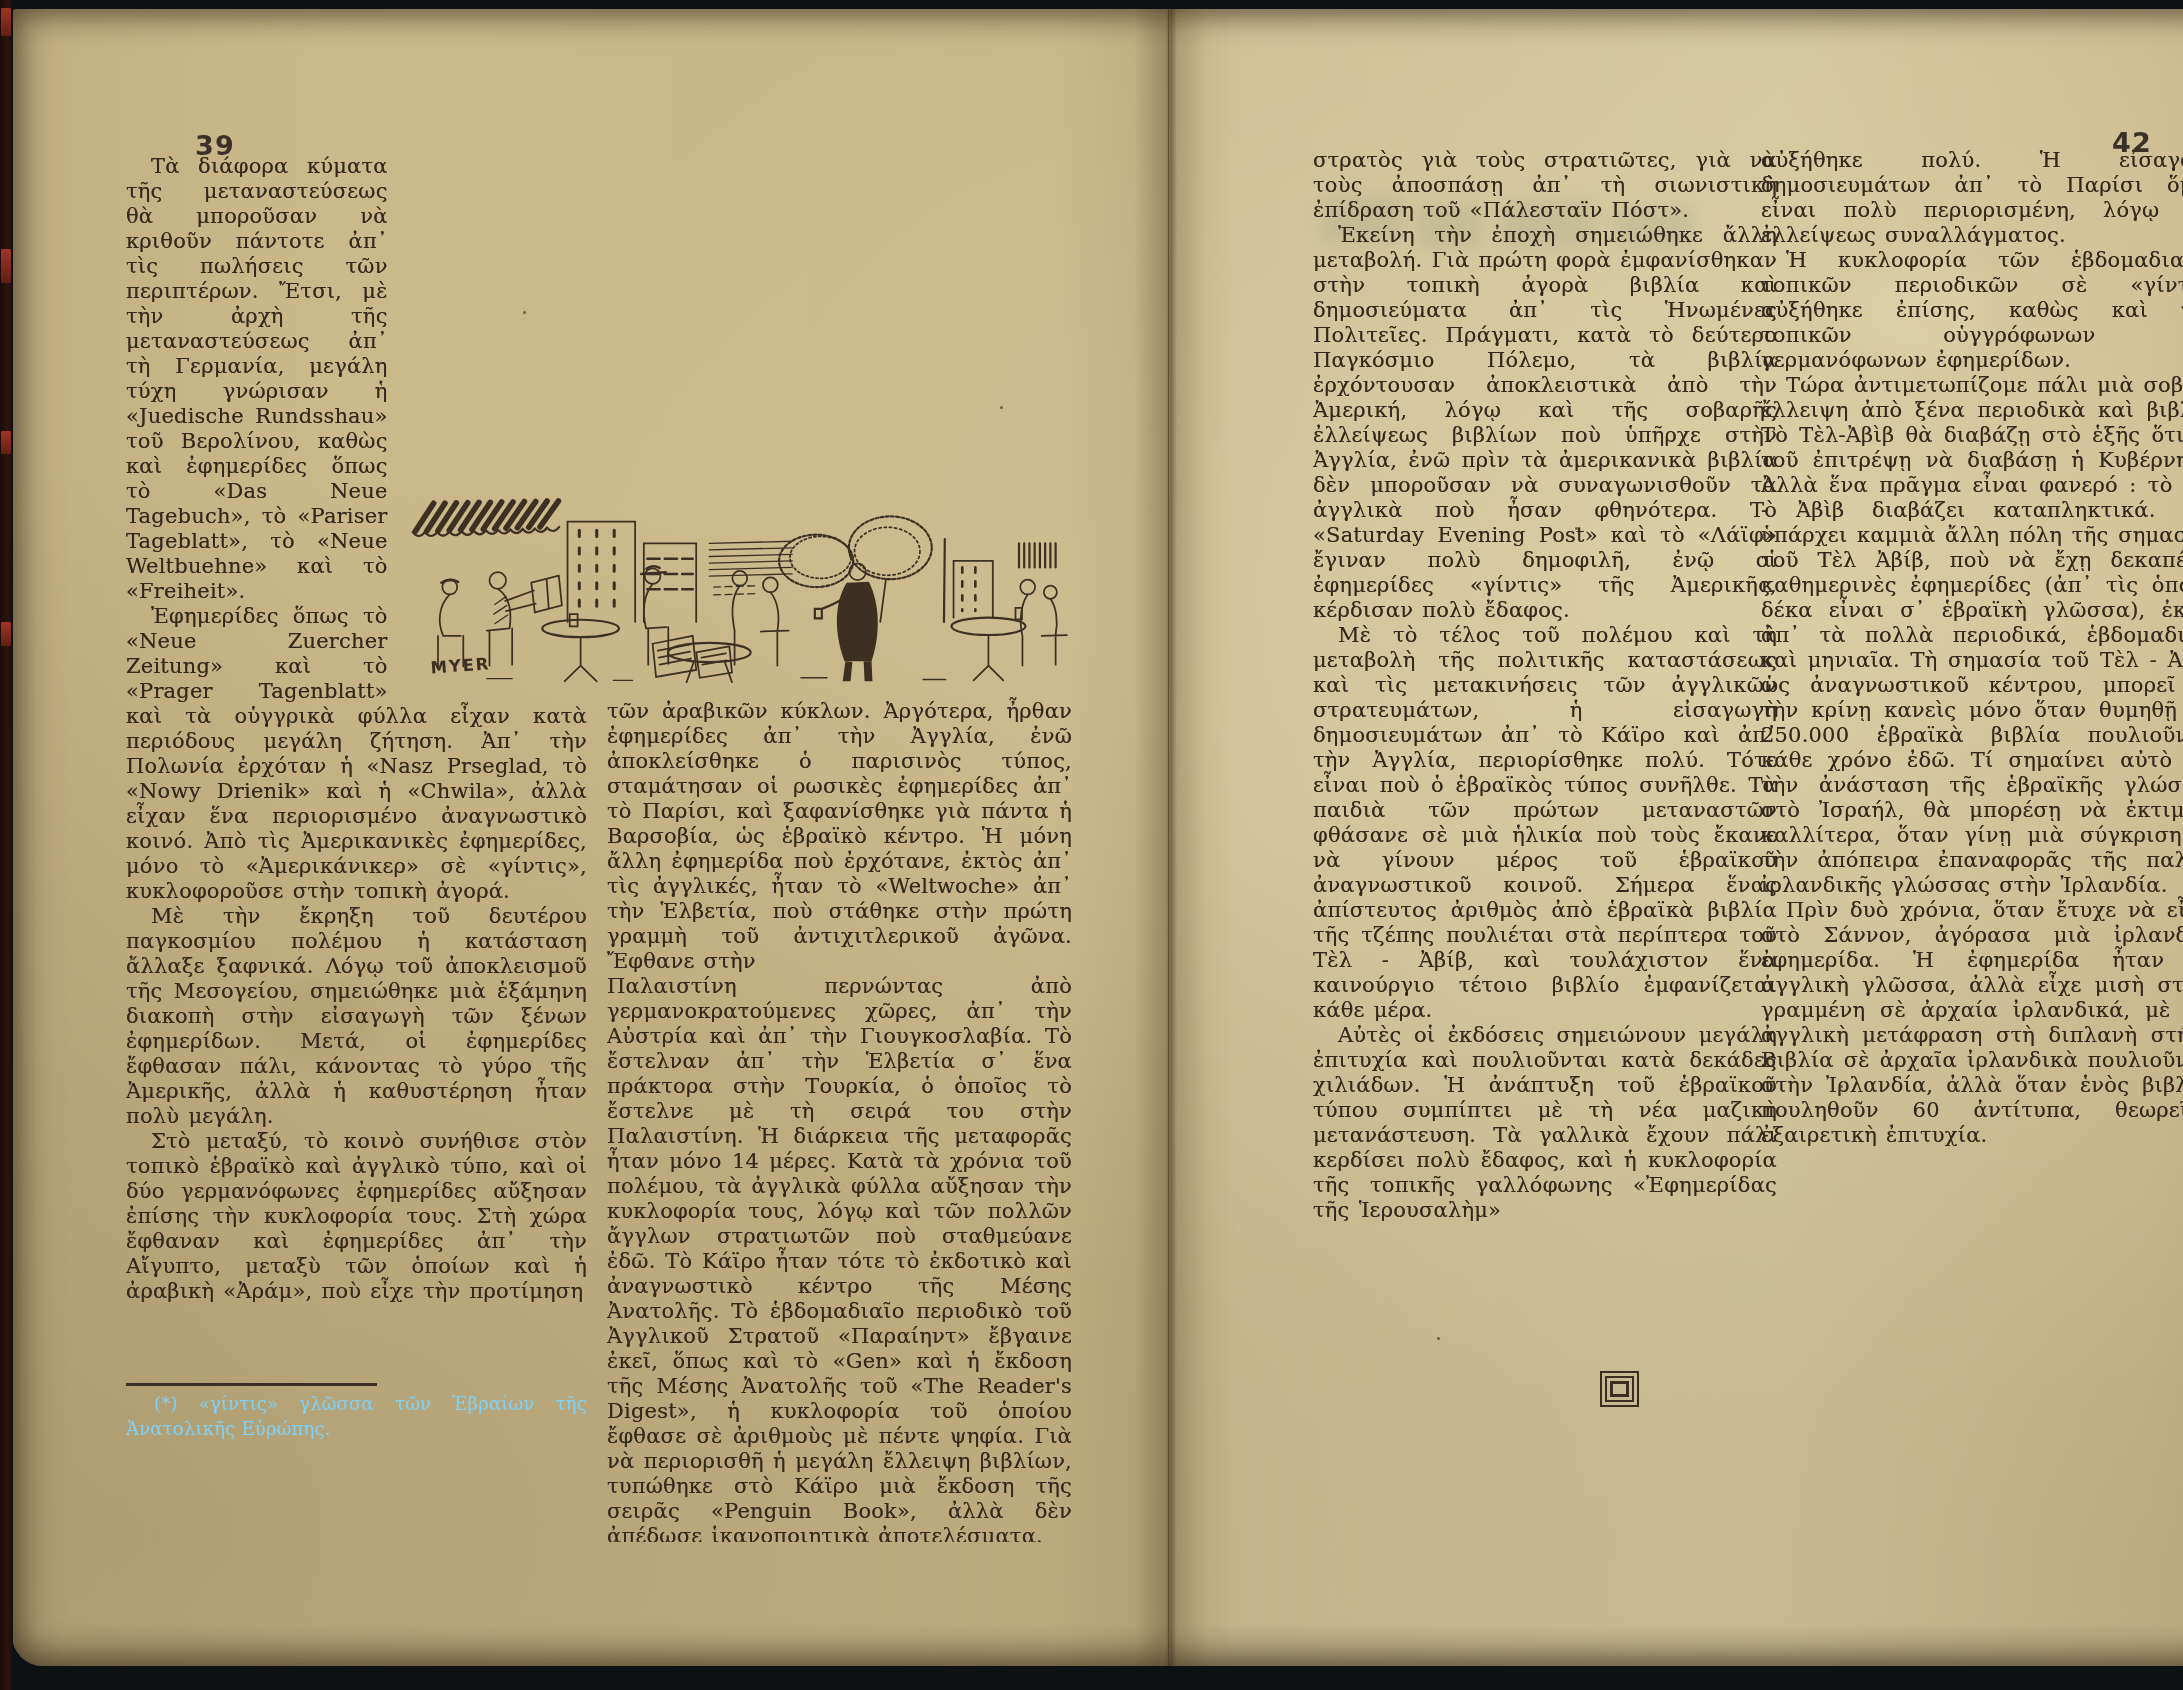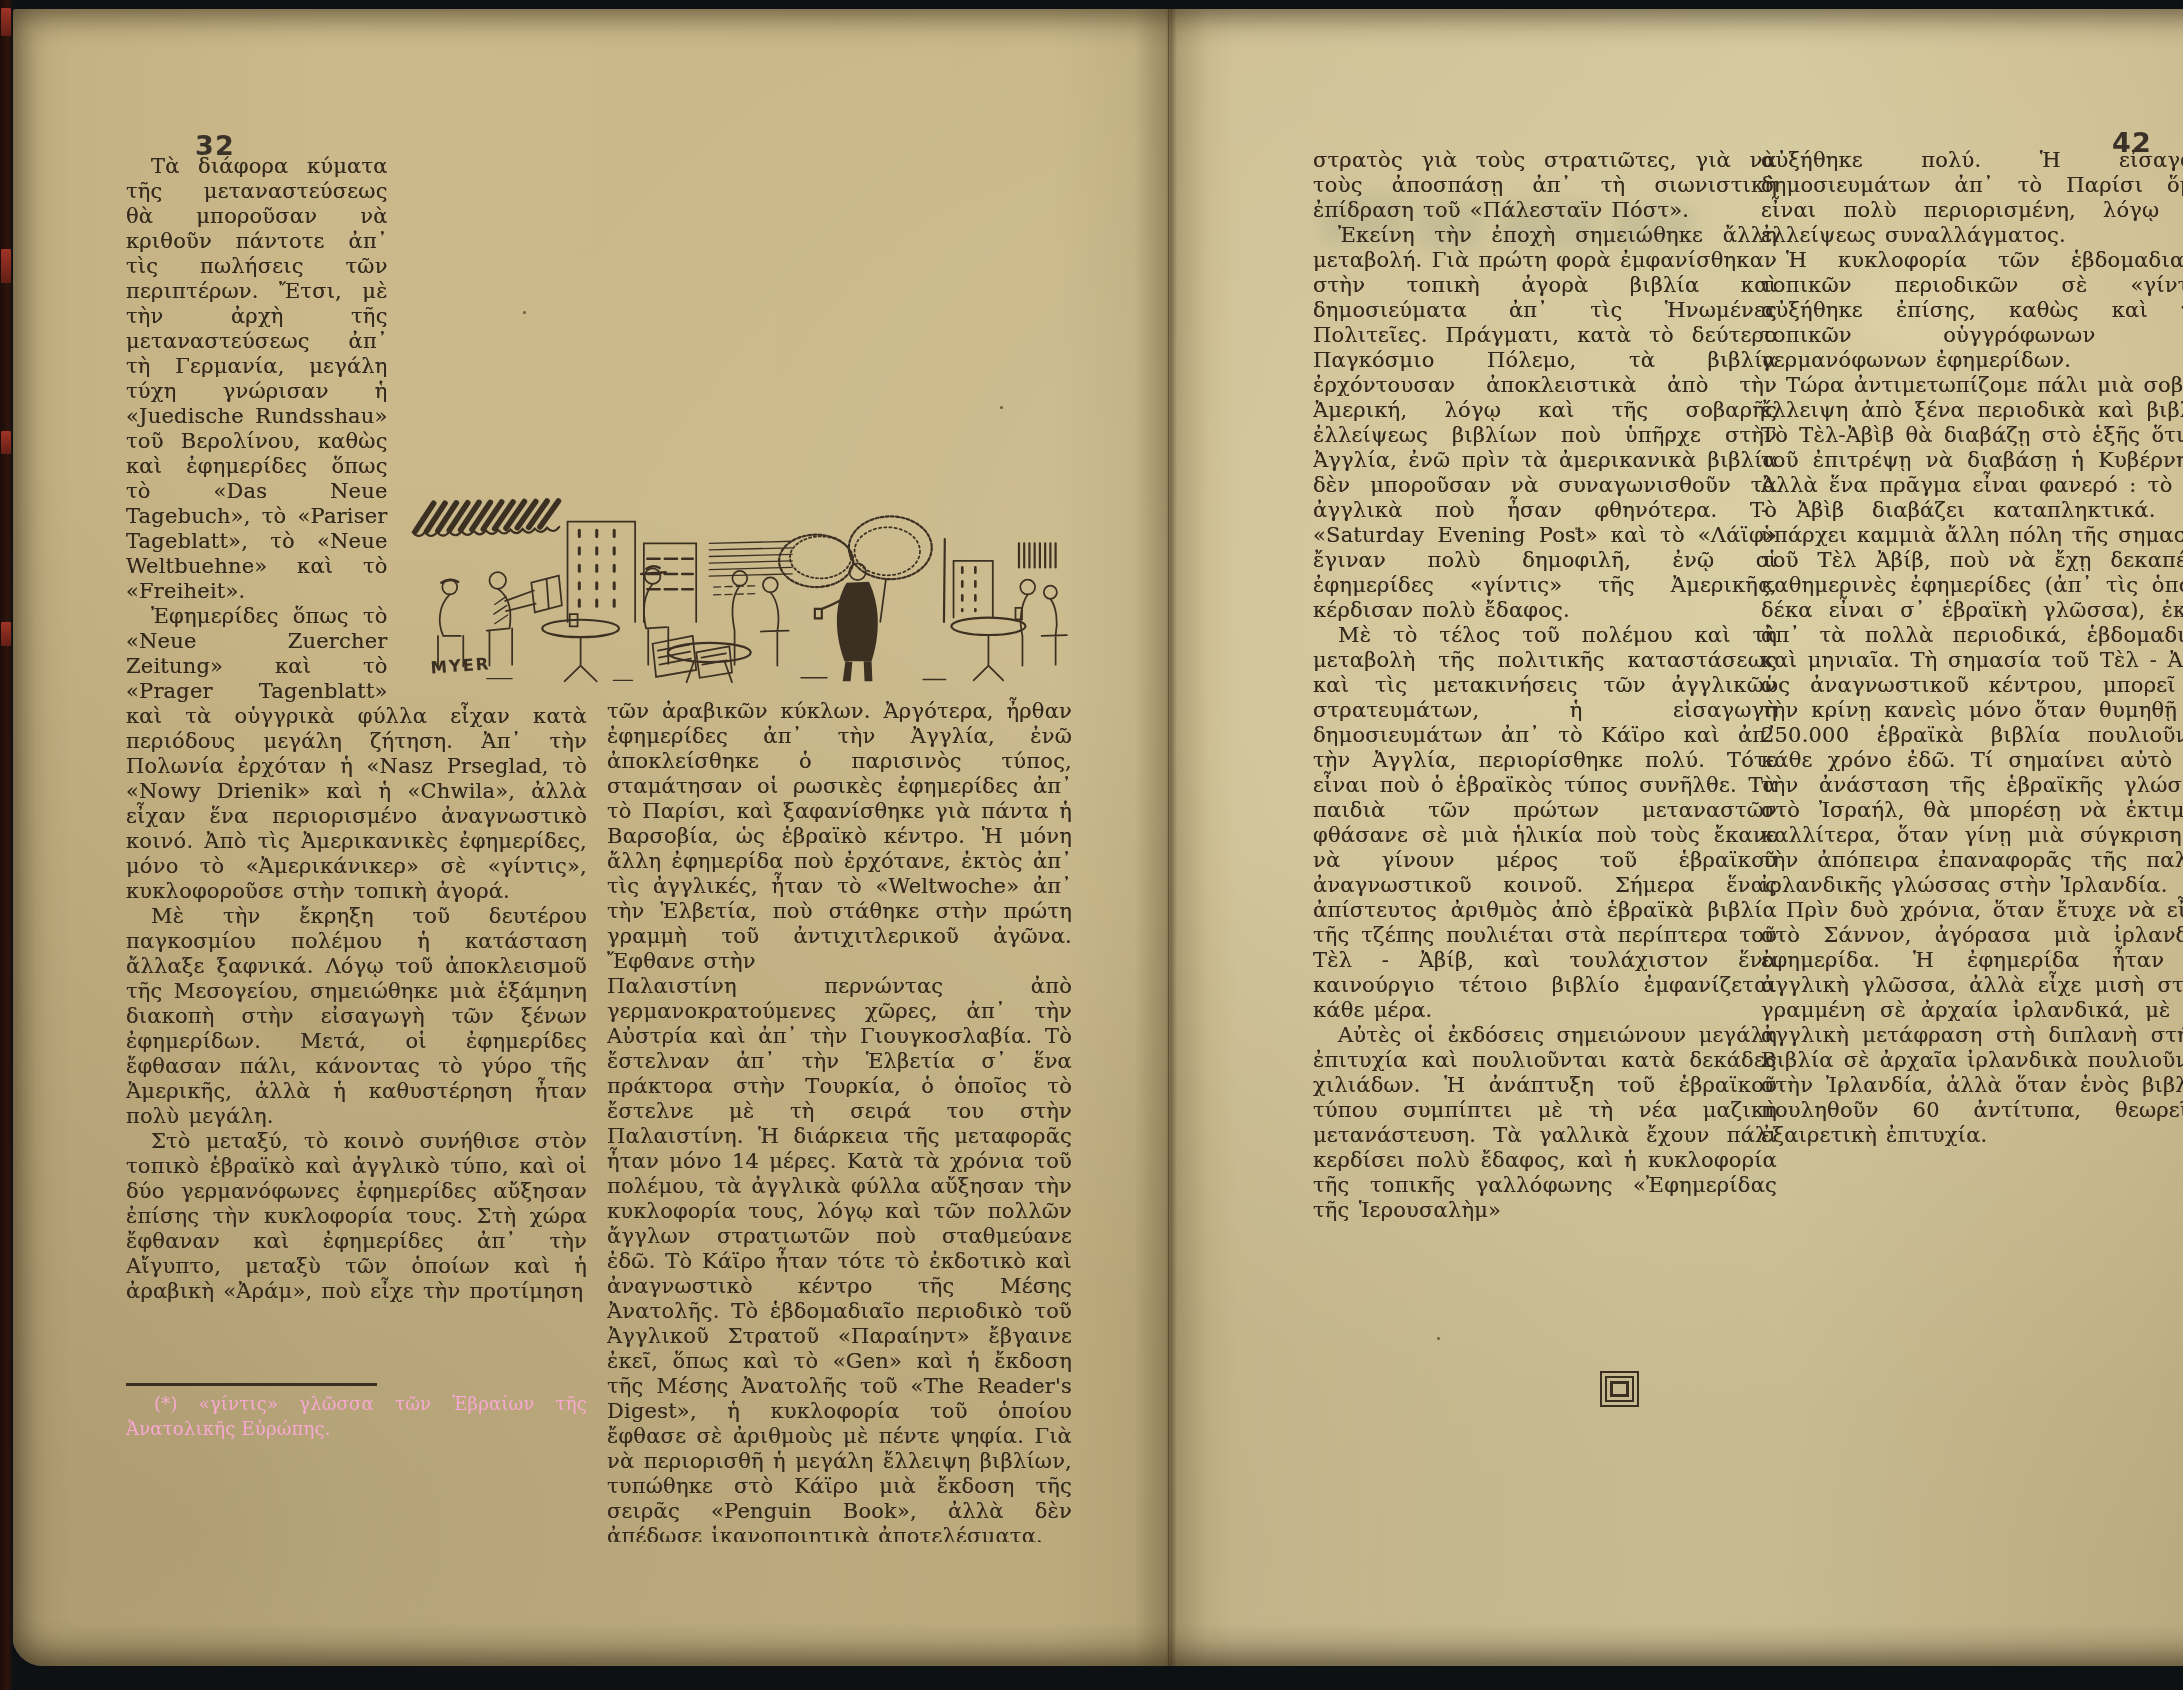--- a/index.html
+++ b/index.html
@@ -44,21 +44,21 @@
   .col p.cont{text-indent:0;}
   .pagenum{
     position:absolute;color:#3a3128;font-family:"DejaVu Sans","Liberation Sans",sans-serif;
     font-weight:bold;font-size:27px;letter-spacing:1.3px;
   }
   .wrapL{float:right;width:188px;height:205px;margin:327px 0 3.5px 11.4px;}
   .wrapR{float:left;width:100%;height:227px;margin-top:312px;}
   .footrule{position:absolute;left:126px;top:1383px;width:251px;height:2.6px;background:#3a2f22;}
   .footnote{
     position:absolute;left:126px;top:1392px;width:461px;
-    font-size:18px;line-height:24.5px;color:#f9a8d4;text-align:justify;letter-spacing:0.2px;
+    font-size:18px;line-height:24.5px;color:#7dd3fc;text-align:justify;letter-spacing:0.2px;
   }
   .footnote p{margin:0;text-indent:28px;}
   
   .ornament{position:absolute;left:1600px;top:1371px;width:39px;height:36px;box-sizing:border-box;border:2.6px solid #3a2e20;padding:3.1px;}
   .ornament>div{width:100%;height:100%;box-sizing:border-box;border:2.2px solid #3a2e20;padding:2.6px;}
   .ornament>div>div{width:100%;height:100%;box-sizing:border-box;border:3.1px solid #3a2e20;}
   
   .illo{position:absolute;left:408px;top:478px;width:668px;height:205px;}
   
   .ghost{position:absolute;left:1317px;top:131px;width:402px;height:118px;pointer-events:none;}
@@ -88,21 +88,21 @@
 
 <div class="stain" style="left:262px;top:982px;width:114px;height:79px;background:rgba(120,95,50,.12);"></div>
 <div class="stain" style="left:1856px;top:262px;width:131px;height:96px;background:rgba(255,245,210,.14);"></div>
 <div class="speck" style="left:745px;top:1007px;"></div>
 <div class="speck" style="left:1000px;top:406px;"></div>
 <div class="speck" style="left:1437px;top:1337px;"></div>
 <div class="speck" style="left:1840px;top:1085px;"></div>
 <div class="speck" style="left:1575px;top:527px;"></div>
 <div class="speck" style="left:523px;top:311px;"></div>
 
-<div class="pagenum" style="left:195px;top:130px;">32</div>
+<div class="pagenum" style="left:195px;top:130px;">39</div>
 <div class="pagenum" style="left:2112px;top:127px;">42</div>
 
 <div class="col" style="left:126px;top:154px;width:461px;height:1223px;">
   <div class="wrapL"></div>
   <p>Τὰ διάφορα κύματα τῆς μεταναστεύσεως θὰ μποροῦσαν νὰ κριθοῦν πάντοτε ἀπ᾽ τὶς πωλήσεις τῶν περιπτέρων. Ἔτσι, μὲ τὴν ἀρχὴ τῆς μεταναστεύσεως ἀπ᾽ τὴ Γερμανία, μεγάλη τύχη γνώρισαν ἡ «Juedische Rundsshau» τοῦ Βερολίνου, καθὼς καὶ ἐφημερίδες ὅπως τὸ «Das Neue Tagebuch», τὸ «Pariser Tageblatt», τὸ «Neue Weltbuehne» καὶ τὸ «Freiheit».</p>
   <p>Ἐφημερίδες ὅπως τὸ «Neue Zuercher Zeitung» καὶ τὸ «Prager Tagenblatt» καὶ τὰ οὑγγρικὰ φύλλα εἶχαν κατὰ περιόδους μεγάλη ζήτηση. Ἀπ᾽ τὴν Πολωνία ἐρχόταν ἡ «Nasz Prseglad, τὸ «Nowy Drienik» καὶ ἡ «Chwila», ἀλλὰ εἶχαν ἕνα περιορισμένο ἀναγνωστικὸ κοινό. Ἀπὸ τὶς Ἀμερικανικὲς ἐφημερίδες, μόνο τὸ «Ἀμερικάνικερ» σὲ «γίντις», κυκλοφοροῦσε στὴν τοπικὴ ἀγορά.</p>
   <p>Μὲ τὴν ἔκρηξη τοῦ δευτέρου παγκοσμίου πολέμου ἡ κατάσταση ἄλλαξε ξαφνικά. Λόγῳ τοῦ ἀποκλεισμοῦ τῆς Μεσογείου, σημειώθηκε μιὰ ἑξάμηνη διακοπὴ στὴν εἰσαγωγὴ τῶν ξένων ἐφημερίδων. Μετά, οἱ ἐφημερίδες ἔφθασαν πάλι, κάνοντας τὸ γύρο τῆς Ἀμερικῆς, ἀλλὰ ἡ καθυστέρηση ἦταν πολὺ μεγάλη.</p>
   <p>Στὸ μεταξύ, τὸ κοινὸ συνήθισε στὸν τοπικὸ ἑβραϊκὸ καὶ ἀγγλικὸ τύπο, καὶ οἱ δύο γερμανόφωνες ἐφημερίδες αὔξησαν ἐπίσης τὴν κυκλοφορία τους. Στὴ χώρα ἔφθαναν καὶ ἐφημερίδες ἀπ᾽ τὴν Αἴγυπτο, μεταξὺ τῶν ὁποίων καὶ ἡ ἀραβικὴ «Ἀράμ», ποὺ εἶχε τὴν προτίμηση</p>
 </div>
 

